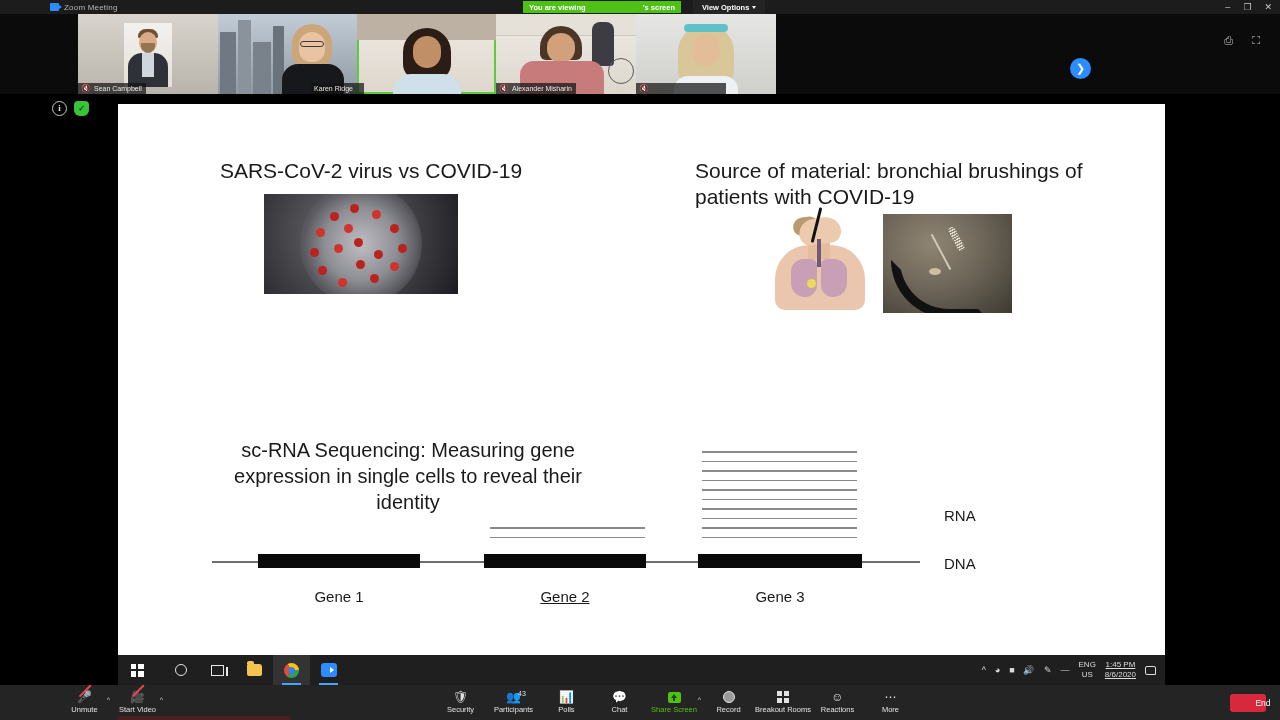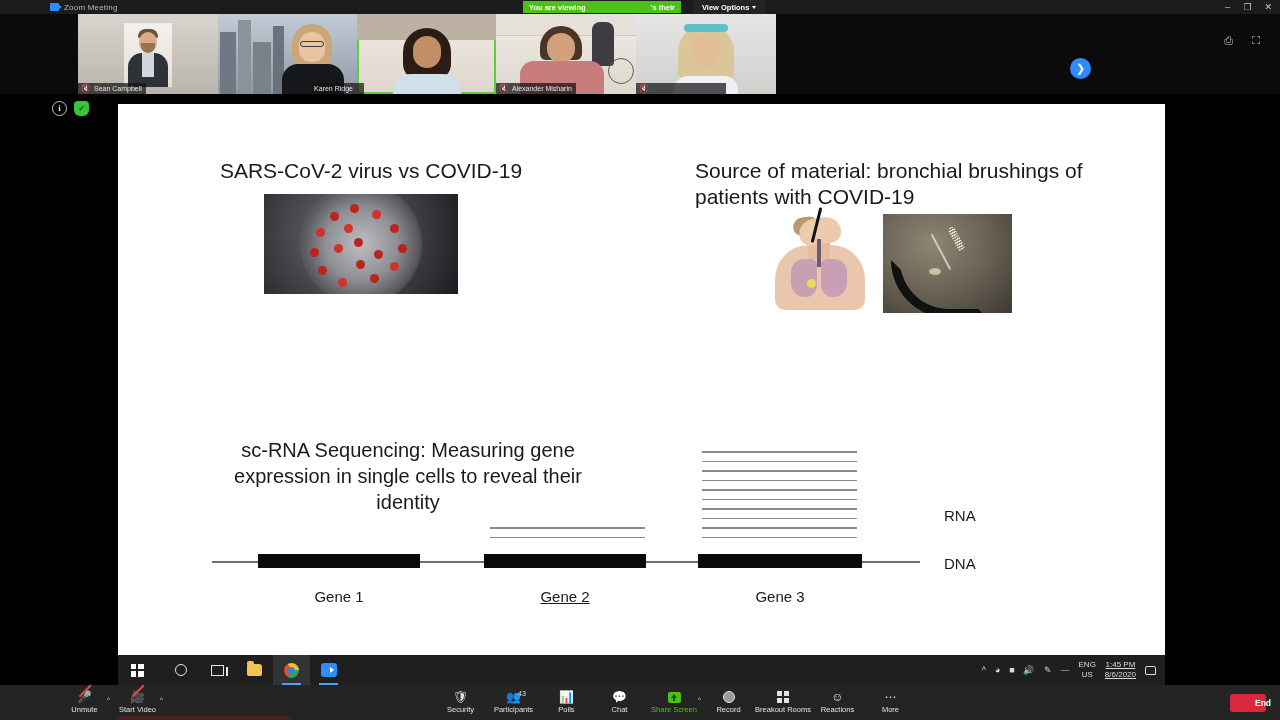--- a/index.html
+++ b/index.html
@@ -240,21 +240,21 @@
   }
   .share-icon { width: 13px; height: 11px; background: #4fc116; border-radius: 2px; position: relative; }
   .share-icon::after { content:""; position:absolute; left:50%; top:2px; margin-left:-3px;
     border-bottom: 4px solid #174d06; border-left: 3px solid transparent; border-right: 3px solid transparent; }
   .share-icon::before { content:""; position:absolute; left:50%; top:6px; margin-left:-1px; width:2px; height:3px; background:#174d06; }
   .rec-dot { width: 12px; height: 12px; border-radius: 50%; border: 1.6px solid #e2e2e2; background: #9a9a9a; }
   .br-grid { width: 12px; height: 12px; display: grid; grid-template-columns: 1fr 1fr; grid-template-rows: 1fr 1fr; gap: 2px; }
   .br-grid i { background: #e2e2e2; display: block; }
   .end-btn {
     position: absolute; right: 14px; top: 9px; width: 36px; height: 18px;
-    background: #d8293c; color: #fff; font-size: 8.5px; font-weight: bold;
+    background: #d8293c; color: #fff; font-size: 8.5px; font-weight: normal;
     border-radius: 3px; display: flex; align-items: center; justify-content: center; cursor: pointer; padding-left: 30px;
   }
   .zb-strip { position: absolute; left: 118px; top: 716px; width: 172px; height: 4px; background: #4a1f1f; }
 </style>
 </head>
 <body>
 
 <div id="app">
 
   <div class="titlebar">
@@ -263,21 +263,21 @@
     <div class="win-btns">
       <span>–</span>
       <span>❐</span>
       <span>✕</span>
     </div>
   </div>
 
   <div class="viewing-bar">
     <span>You are viewing</span>
     <span></span>
-    <span>'s their</span>
+    <span>'s screen</span>
   </div>
   <div class="view-options">
     <span>View Options</span>
     <span class="caret-d"></span>
   </div>
 
   <div class="filmstrip">
     <div class="tiles">
 
       <div class="tile t1">

